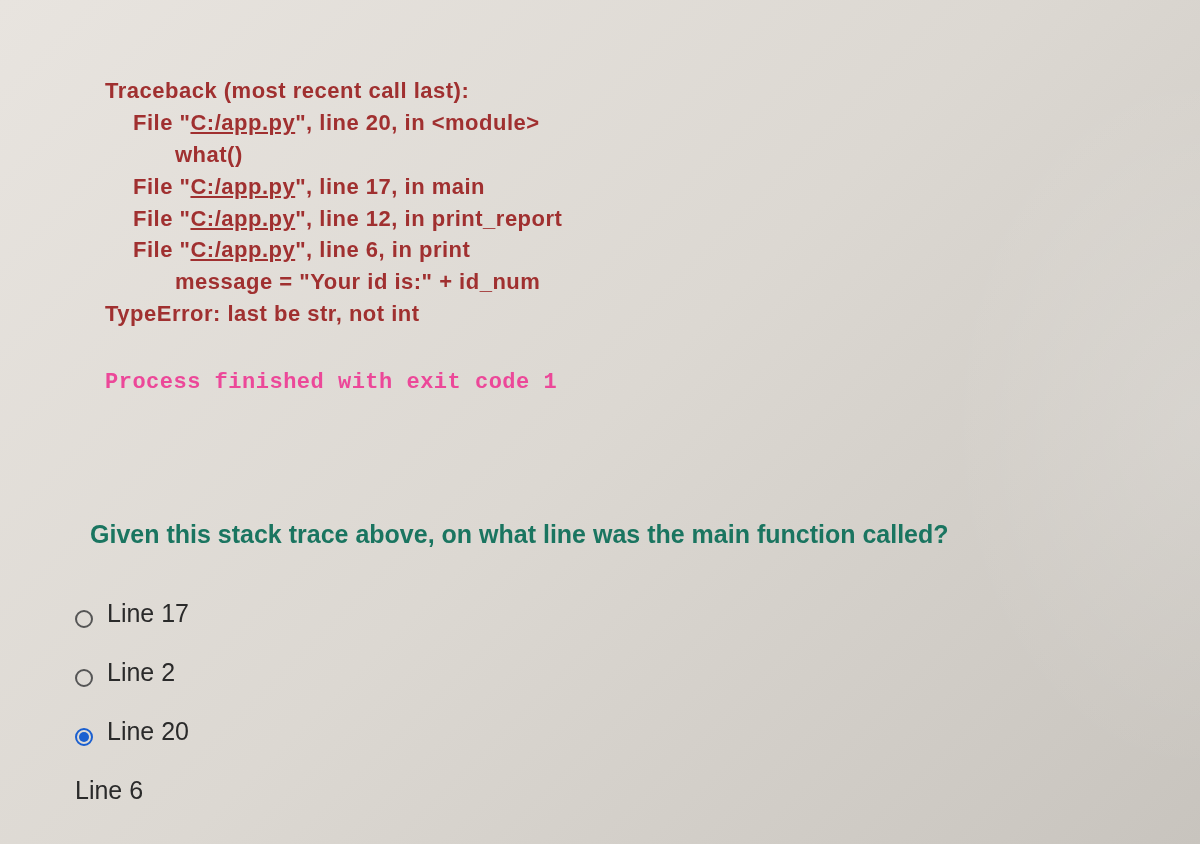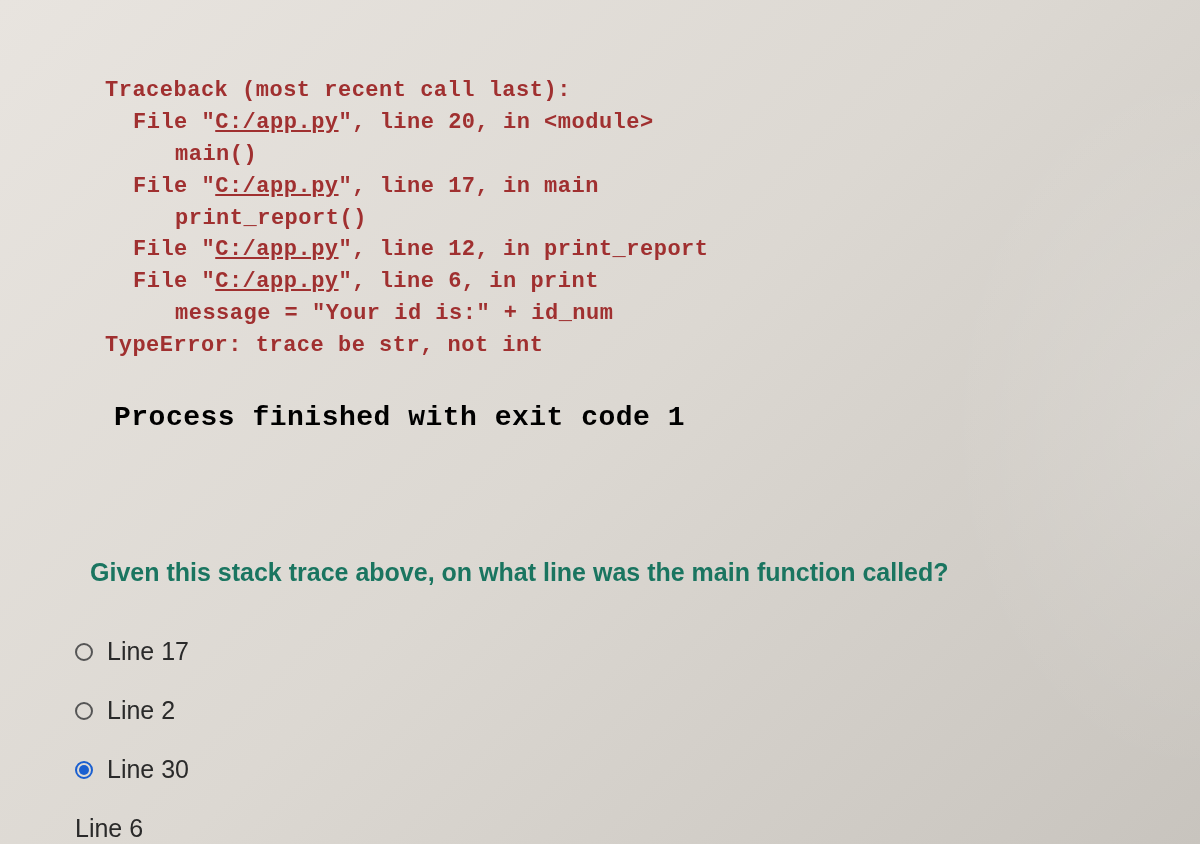--- a/index.html
+++ b/index.html
@@ -23,60 +23,59 @@
       top: 0;
       width: 300px;
       height: 100%;
       background: radial-gradient(ellipse at right center, rgba(255,255,255,0.15) 0%, transparent 60%);
       pointer-events: none;
     }
     .content {
       padding: 40px 60px 0 60px;
     }
     .traceback {
-      font-family: Liberation Mono, monospace;
+      font-family: Liberation Sans, sans-serif;
       font-size: 22px;
       font-weight: bold;
       color: #a03030;
       line-height: 1.45;
       letter-spacing: 0.5px;
     }
     .traceback .indent1 {
       padding-left: 28px;
     }
     .traceback .indent2 {
       padding-left: 70px;
     }
     .traceback .link {
       text-decoration: underline;
     }
     .process-line {
       font-family: 'Courier New', Courier, monospace;
-      font-size: 28px;
+      font-size: 22px;
       font-weight: bold;
-      color: #000000;
+      color: #ec4899;
       margin-top: 40px;
       letter-spacing: 0.5px;
-      margin-left: 9px;
     }
     .question {
       font-family: Arial, sans-serif;
       font-size: 25px;
       font-weight: 600;
       color: #1a7560;
       margin-top: 125px;
       margin-left: -15px;
     }
     .options {
       margin-top: 50px;
       margin-left: -30px;
     }
     .option {
       display: flex;
-      align-items: center;
+      align-items: flex-end;
       font-family: Arial, sans-serif;
       font-size: 25px;
       color: #2a2a2a;
       margin-bottom: 30px;
       cursor: pointer;
     }
     .radio {
       width: 18px;
       height: 18px;
       border: 2px solid #555;
@@ -101,54 +100,53 @@
 </head>
 <body>
 
 <div class="content">
   <div class="traceback">
     <div>Traceback (most recent call last):</div>
 
     <div class="indent1">
       <span>File "</span><span class="link">C:/app.py</span><span>", line 20, in &lt;module&gt;</span>
     </div>
-    <div class="indent2">main()</div>
+    <div class="indent2">what()</div>
 
     <div class="indent1">
       <span>File  "</span><span class="link">C:/app.py</span><span>", line 17, in main</span>
     </div>
-    <div class="indent2">print_report()</div>
 
     <div class="indent1">
       <span>File "</span><span class="link">C:/app.py</span><span>", line 12, in print_report</span>
     </div>
 
     <div class="indent1">
       <span>File "</span><span class="link">C:/app.py</span><span>", line 6, in print</span>
     </div>
     <div class="indent2">message = "Your id is:" + id_num</div>
 
-    <div>TypeError: trace be str, not int</div>
+    <div>TypeError: last be str, not int</div>
   </div>
 
   <div class="process-line">Process finished with exit code 1</div>
 
   <div class="question">Given this stack trace above, on what line was the main function called?</div>
 
   <div class="options">
     <div class="option">
       <span class="radio"></span>
       <span>Line 17</span>
     </div>
     <div class="option">
       <span class="radio"></span>
       <span>Line 2</span>
     </div>
     <div class="option">
       <span class="radio selected"></span>
-      <span>Line 30</span>
+      <span>Line 20</span>
     </div>
     <div class="option">
 
       <span>Line 6</span>
     </div>
   </div>
 </div>
 
 </body></html>

